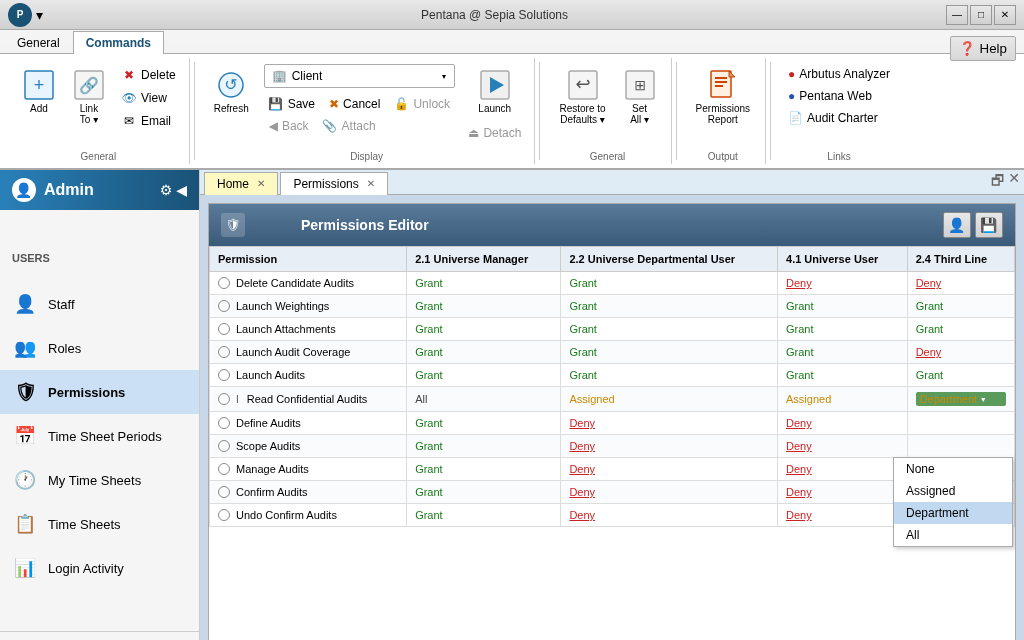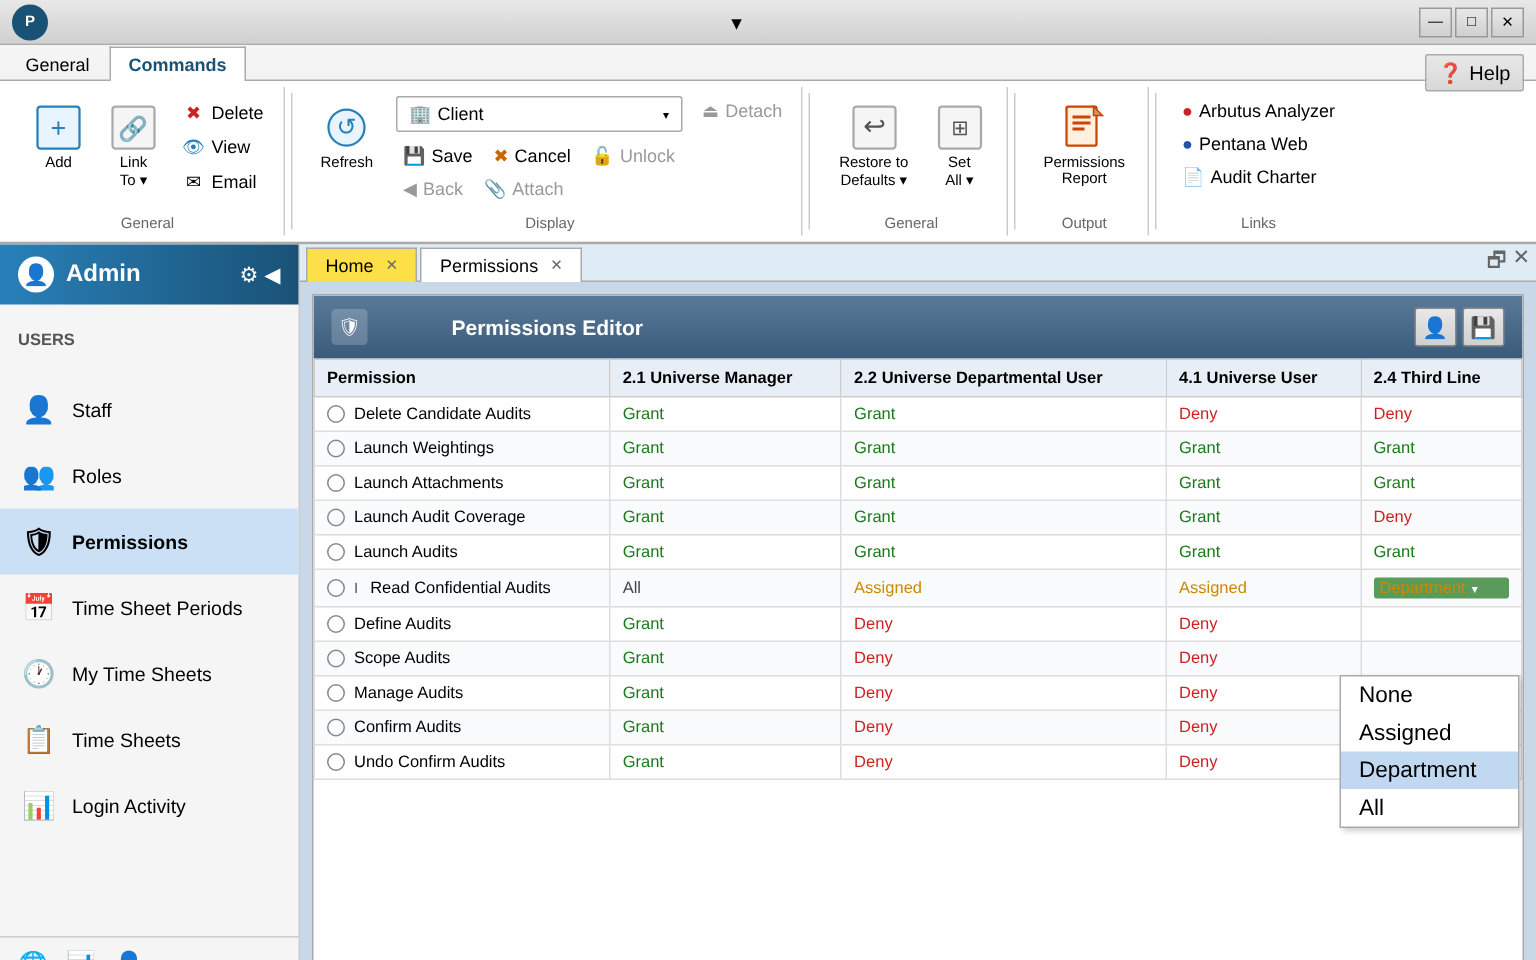--- a/index.html
+++ b/index.html
@@ -35,77 +35,78 @@
     .ribbon-dropdown-arrow { font-size: 8px; margin-left: auto; }
 
     
     .main-area { display: flex; height: calc(640px - 30px - 112px); }
     .sidebar { width: 200px; background: #f5f5f5; border-right: 1px solid #ccc; display: flex; flex-direction: column; }
     .sidebar-header { background: linear-gradient(to right, #2980b9, #1a5276); color: white; padding: 8px 12px; display: flex; align-items: center; gap: 8px; }
     .sidebar-header-icon { width: 24px; height: 24px; background: white; border-radius: 50%; display: flex; align-items: center; justify-content: center; font-size: 14px; }
     .sidebar-title { font-size: 16px; font-weight: bold; }
     .sidebar-controls { margin-left: auto; display: flex; gap: 4px; }
     .sidebar-ctrl-btn { color: white; cursor: pointer; font-size: 14px; }
-    .sidebar-section-title { padding: 18px 12px; font-size: 11px; font-weight: bold; color: #555; text-transform: uppercase; }
+    .sidebar-section-title { padding: 18px 12px; font-size: 11px; font-weight: bold; color: #555; text-transform: uppercase; margin-top: 24px; }
     .sidebar-item { display: flex; align-items: center; gap: 8px; padding: 8px 12px; cursor: pointer; }
     .sidebar-item.active { background: #cce0f5; font-weight: bold; }
     .sidebar-item-icon { width: 28px; height: 28px; display: flex; align-items: center; justify-content: center; font-size: 18px; }
     .sidebar-item-label { font-size: 13px; }
     .sidebar-footer { display: flex; align-items: center; padding: 4px 8px; border-top: 1px solid #ccc; gap: 4px; }
     .sidebar-footer-btn { width: 28px; height: 28px; display: flex; align-items: center; justify-content: center; cursor: pointer; font-size: 16px; }
 
     
     .content-area { flex: 1; display: flex; flex-direction: column; background: #c8d8e8; }
     .content-tabs { display: flex; align-items: center; background: #e0ecf5; border-bottom: 1px solid #aaa; padding: 0 4px; }
-    .content-tab { display: flex; align-items: center; gap: 4px; padding: 4px 12px; cursor: pointer; border: 1px solid #aaa; border-bottom: none; background: #fde047; margin-right: 2px; font-size: 12px; position: relative; top: 1px; }
+    .content-tab { display: flex; align-items: center; gap: 4px; padding: 4px 12px; cursor: pointer; border: 1px solid #aaa; border-bottom: none; background: #fef9c3; margin-right: 2px; font-size: 12px; position: relative; top: 1px; }
     .content-tab.active { background: white; }
     .content-tab-close { font-size: 10px; color: #666; cursor: pointer; margin-left: 4px; }
     .content-tab-controls { margin-left: auto; display: flex; gap: 4px; }
     .content-tab-ctrl { cursor: pointer; font-size: 14px; color: #666; }
 
     
     .permissions-editor { margin: 8px; background: white; border: 1px solid #aaa; flex: 1; display: flex; flex-direction: column; overflow: hidden; }
     .permissions-editor-header { background: linear-gradient(to bottom, #5a7a9a, #3a5a7a); color: white; padding: 8px 12px; display: flex; align-items: center; gap: 8px; }
     .permissions-editor-title { font-size: 14px; font-weight: bold; margin-left: 48px; }
     .permissions-editor-icons { margin-left: auto; display: flex; gap: 4px; }
     .pe-icon-btn { width: 28px; height: 26px; background: linear-gradient(to bottom, #e8e8e8, #d0d0d0); border: 1px solid #888; border-radius: 2px; display: flex; align-items: center; justify-content: center; cursor: pointer; font-size: 14px; }
 
     
     .permissions-table-wrapper { flex: 1; overflow: auto; position: relative; }
     .permissions-table { width: 100%; border-collapse: collapse; }
     .permissions-table th { background: #e8eef5; border: 1px solid #ccc; padding: 6px 8px; font-size: 11px; font-weight: bold; text-align: left; white-space: nowrap; position: sticky; top: 0; z-index: 1; }
     .permissions-table td { border: 1px solid #ddd; padding: 5px 8px; font-size: 11px; white-space: nowrap; }
     .permissions-table tr:nth-child(even) td { background: #f9fbfd; }
     .grant { color: #1a7a1a; }
-    .deny { color: #cc2222; }
+    .deny { color: #cc2222; text-decoration: underline; }
     .all { color: #444; }
     .assigned { color: #cc8800; }
     .department { color: #cc8800; }
     .permission-cell { display: flex; align-items: center; gap: 6px; }
     .cursor-row { background: #e0f0ff !important; }
     .dropdown-value { background: #5a9a5a; color: white; padding: 1px 4px; border-radius: 2px; display: flex; align-items: center; gap: 4px; cursor: pointer; }
     .dropdown-value-arrow { font-size: 8px; }
     .dropdown-popup { position: absolute; right: 0; top: 100%; background: white; border: 1px solid #aaa; z-index: 100; min-width: 120px; box-shadow: 2px 2px 4px rgba(0,0,0,0.2); }
-    .dropdown-popup-item { padding: 4px 12px; cursor: pointer; font-size: 15px; }
+    .dropdown-popup-item { padding: 4px 12px; cursor: pointer; font-size: 12px; }
     .dropdown-popup-item.selected { background: #c0d8f0; }
     .assigned-cell { background: #d0f0d0; }
 
     
     .icon-add { color: #2980b9; }
     .icon-delete { color: #cc2222; }
     .icon-view { color: #2980b9; }
     .gray-text { color: #999; }
     .ribbon-separator { width: 1px; background: #ccc; margin: 4px 0; }
   </style>
 </head>
 <body>
 
 <div class="title-bar">
   <div class="title-bar-logo">P</div>
   <span style="font-size:14px; cursor:pointer; margin-left:4px;">▾</span>
+  <span class="title-bar-title">Pentana @ Sepia Solutions</span>
   <div class="title-bar-controls">
     <button class="title-bar-btn">—</button>
     <button class="title-bar-btn">□</button>
     <button class="title-bar-btn">✕</button>
   </div>
 </div>
 
 <div class="ribbon">
   <div class="ribbon-tabs">
     <div class="ribbon-tab">General</div>
@@ -194,20 +195,29 @@
                 <span>◀</span>
                 <span>Back</span>
               </div>
               <div class="ribbon-btn-small gray-text">
                 <span>📎</span>
                 <span>Attach</span>
               </div>
             </div>
           </div>
           <div style="display:flex; flex-direction:column; gap:2px;">
+            <div class="ribbon-btn-large" style="margin-bottom:2px;">
+              <div class="icon">
+                <svg width="32" height="32" viewBox="0 0 32 32">
+                    <rect x="2" y="2" width="28" height="28" rx="2" fill="#f0f0f0" stroke="#aaa" stroke-width="1.5"></rect>
+                    <polygon points="11,8 25,16 11,24" fill="#2980b9"></polygon>
+                  </svg>
+              </div>
+              <span class="label">Launch</span>
+            </div>
             <div class="ribbon-btn-small gray-text">
               <span>⏏</span>
               <span>Detach</span>
             </div>
           </div>
         </div>
       </div>
       <span class="ribbon-group-label">Display</span>
     </div>
 

